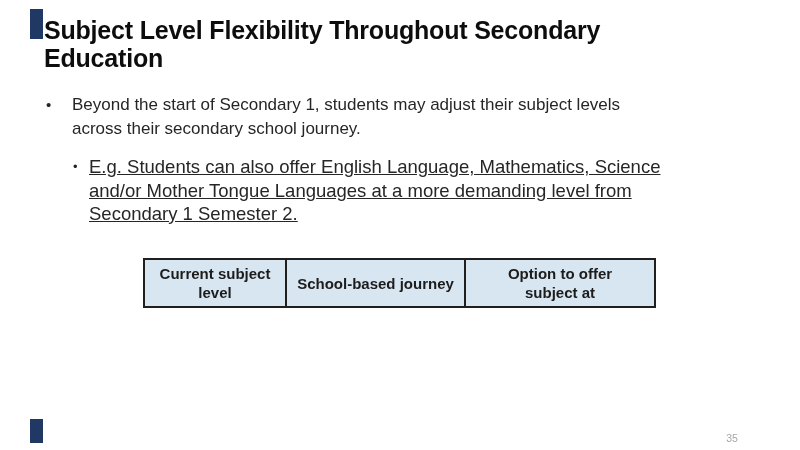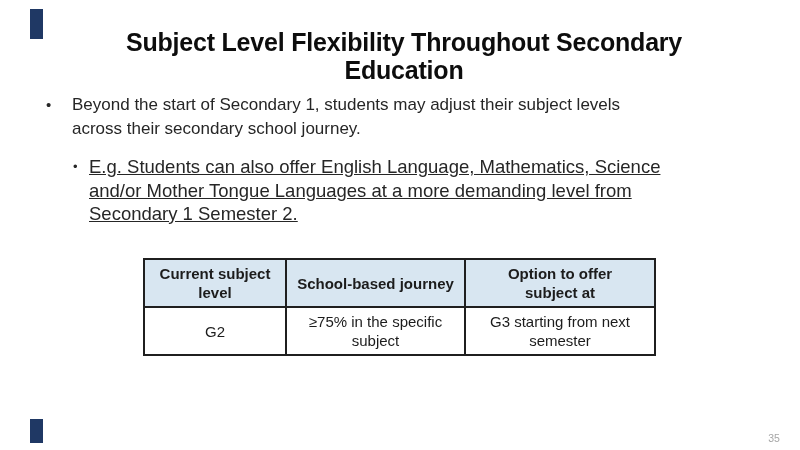--- a/index.html
+++ b/index.html
@@ -20,29 +20,28 @@
     left: 30px;
     width: 13px;
     background: #1F3864;
   }
   .accent-bar.top { top: 9px; height: 30px; }
   .accent-bar.bottom { top: 419px; height: 24px; }
 
   .title {
     position: absolute;
     left: 44px;
-    top: 28px;
+    top: 16px;
     width: 720px;
     font-size: 25px;
     line-height: 28px;
     font-weight: bold;
     color: #0d0d0d;
     white-space: pre-line;
     letter-spacing: -0.2px;
-    text-align: center;
   }
 
   .bullet-row {
     position: absolute;
     display: flex;
     align-items: flex-start;
     color: #262626;
   }
   .bullet-l1 {
     left: 46px;
@@ -101,21 +100,21 @@
     font-weight: bold;
     height: 42px;
   }
   .subject-table td { height: 42px; }
   .col-1 { width: 142px; }
   .col-2 { width: 179px; }
   .col-3 { width: 190px; }
 
   .page-number {
     position: absolute;
-    left: 764px;
+    left: 722px;
     top: 432px;
     width: 20px;
     text-align: center;
     font-size: 10.5px;
     color: #a6a6a6;
   }
 </style>
 </head>
 <body>
 
@@ -149,25 +148,18 @@
     <thead>
       <tr>
         <th>Current subject
 level</th>
         <th>School-based journey</th>
         <th>Option to offer
 subject at</th>
       </tr>
     </thead>
     <tbody>
-      <tr>
-        <td>G2</td>
-        <td>≥75% in the specific
-subject</td>
-        <td>G3 starting from next
-semester</td>
-      </tr>
     </tbody>
   </table>
 
   <div class="page-number">35</div>
 
 </div>
 
 </body></html>

